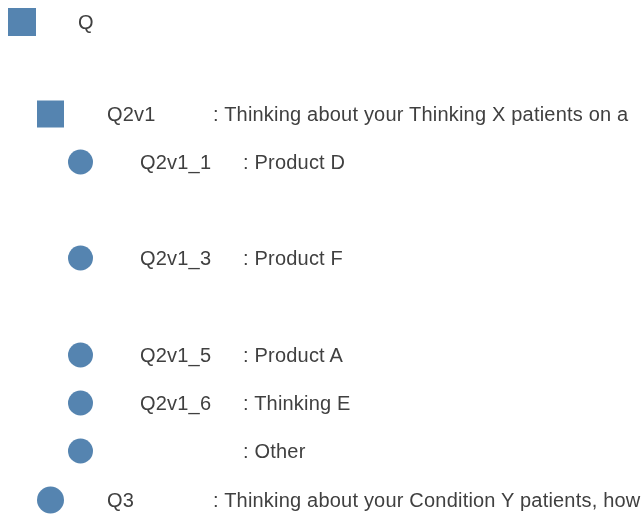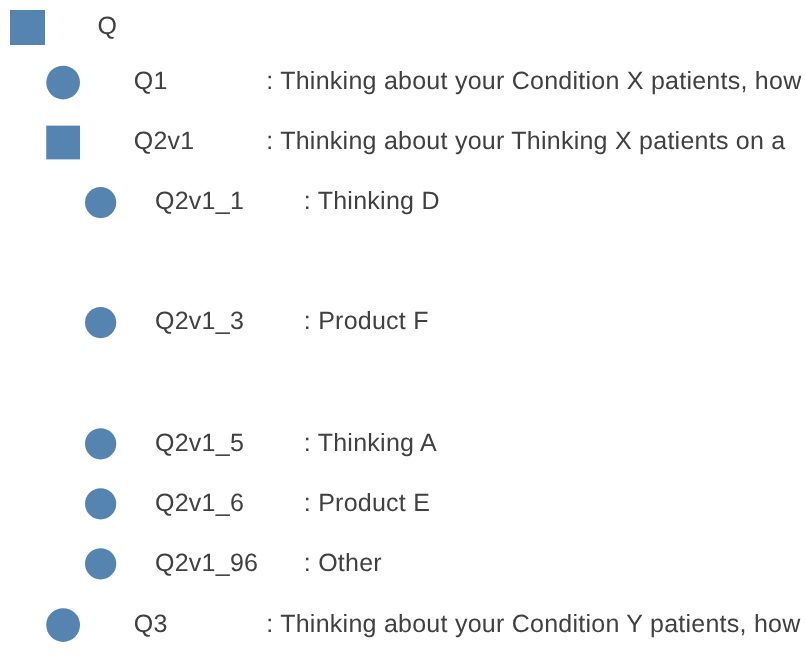--- a/index.html
+++ b/index.html
@@ -33,75 +33,69 @@
   .label, .desc {
     position: absolute;
     top: 50%;
     transform: translateY(-50%);
     font-size: 20px;
     color: #404040;
     letter-spacing: 0.2px;
   }
   .lv0 .label { left: 78px; }
   .lv1 .label { left: 107px; }
-  .lv2 .label { left: 124px; text-align: right; }
+  .lv2 .label { left: 140px; text-align: right; }
   .lv1 .desc { left: 213px; }
   .lv2 .desc { left: 243px; }
 </style>
 </head>
 <body>
 
 <div class="tree">
 
   <div class="row lv0" style="top:8px">
     <span class="icon square"></span>
     <span class="label">Q</span>
   </div>
 
-  <div class="row lv1" style="top:52px">
-    <span class="icon circle"></span>
-    <span class="label">Q1</span>
-    <span class="desc">: Thinking about your Condition X patients, how</span>
-  </div>
 
   <div class="row lv1" style="top:100px">
     <span class="icon square"></span>
     <span class="label">Q2v1</span>
     <span class="desc">: Thinking about your Thinking X patients on a</span>
   </div>
 
   <div class="row lv2" style="top:148px">
     <span class="icon circle"></span>
     <span class="label">Q2v1_1</span>
-    <span class="desc">: Thinking D</span>
+    <span class="desc">: Product D</span>
   </div>
 
 
   <div class="row lv2" style="top:244px">
     <span class="icon circle"></span>
     <span class="label">Q2v1_3</span>
     <span class="desc">: Product F</span>
   </div>
 
 
   <div class="row lv2" style="top:341px">
     <span class="icon circle"></span>
     <span class="label">Q2v1_5</span>
-    <span class="desc">: Thinking A</span>
+    <span class="desc">: Product A</span>
   </div>
 
   <div class="row lv2" style="top:389px">
     <span class="icon circle"></span>
     <span class="label">Q2v1_6</span>
-    <span class="desc">: Product E</span>
+    <span class="desc">: Thinking E</span>
   </div>
 
   <div class="row lv2" style="top:437px">
     <span class="icon circle"></span>
-    <span class="label">Q2v1_96</span>
     <span class="desc">: Other</span>
   </div>
 
   <div class="row lv1" style="top:486px">
     <span class="icon circle"></span>
     <span class="label">Q3</span>
     <span class="desc">: Thinking about your Condition Y patients, how</span>
   </div>
 
 </div>

